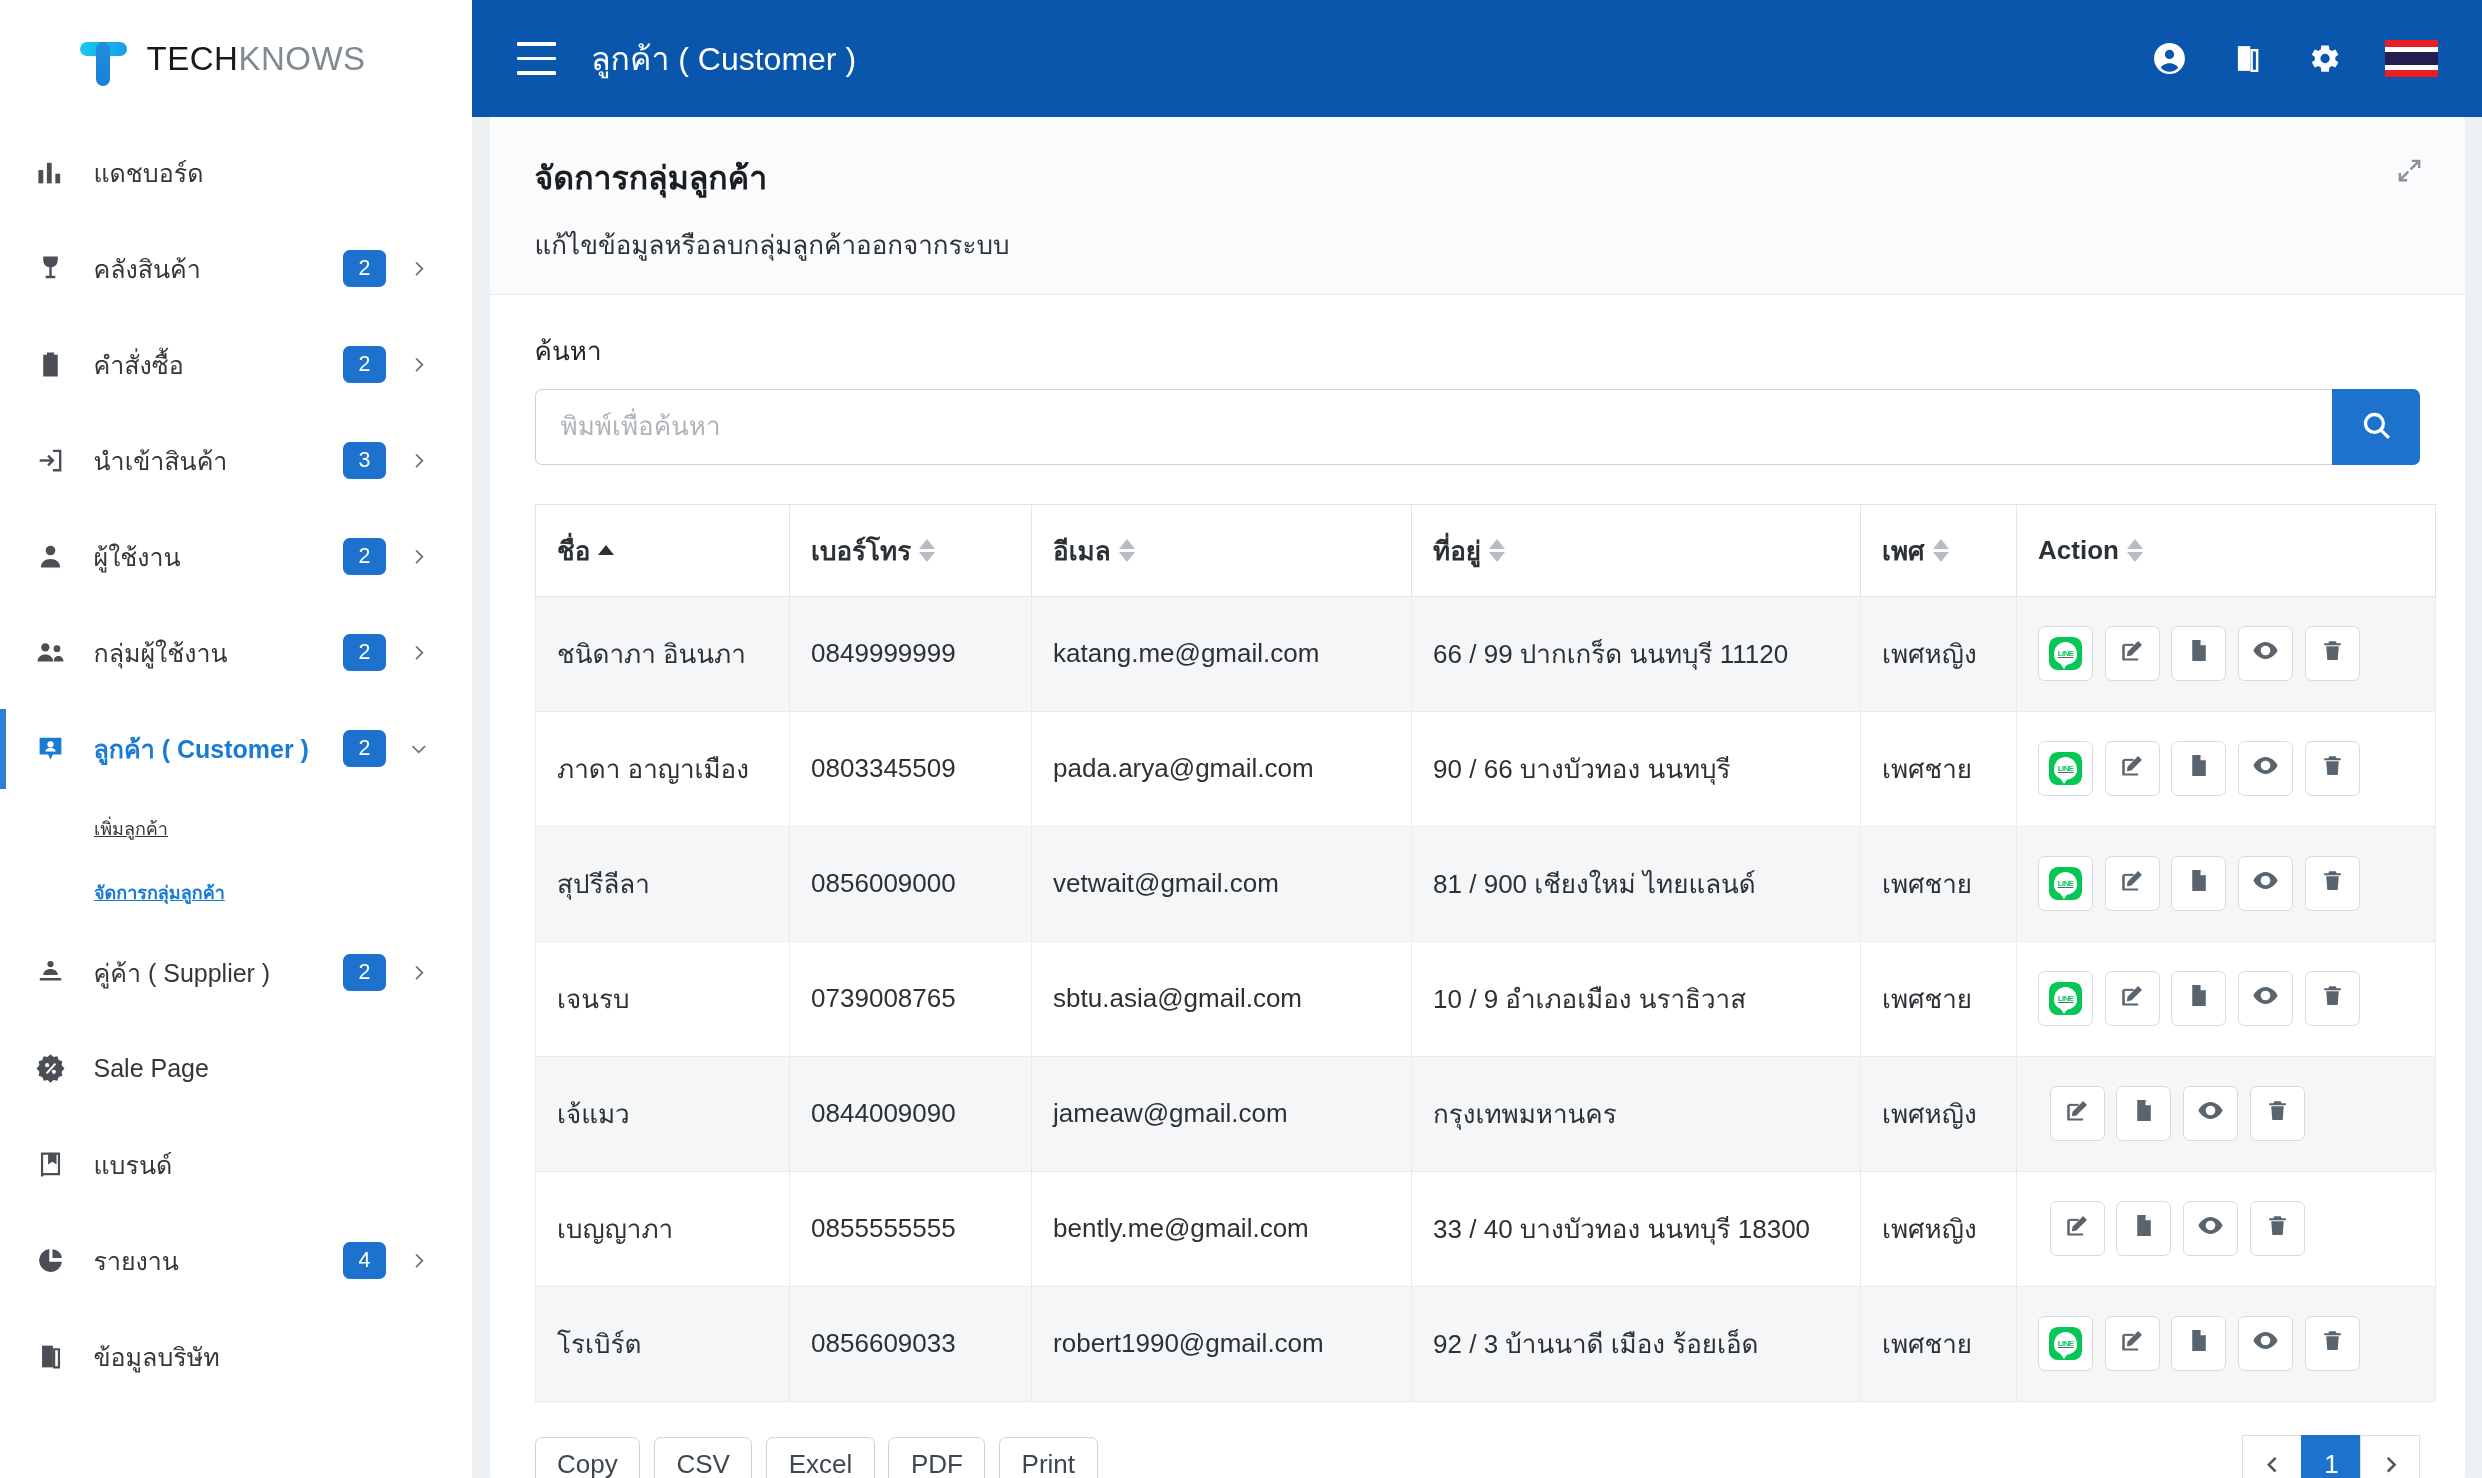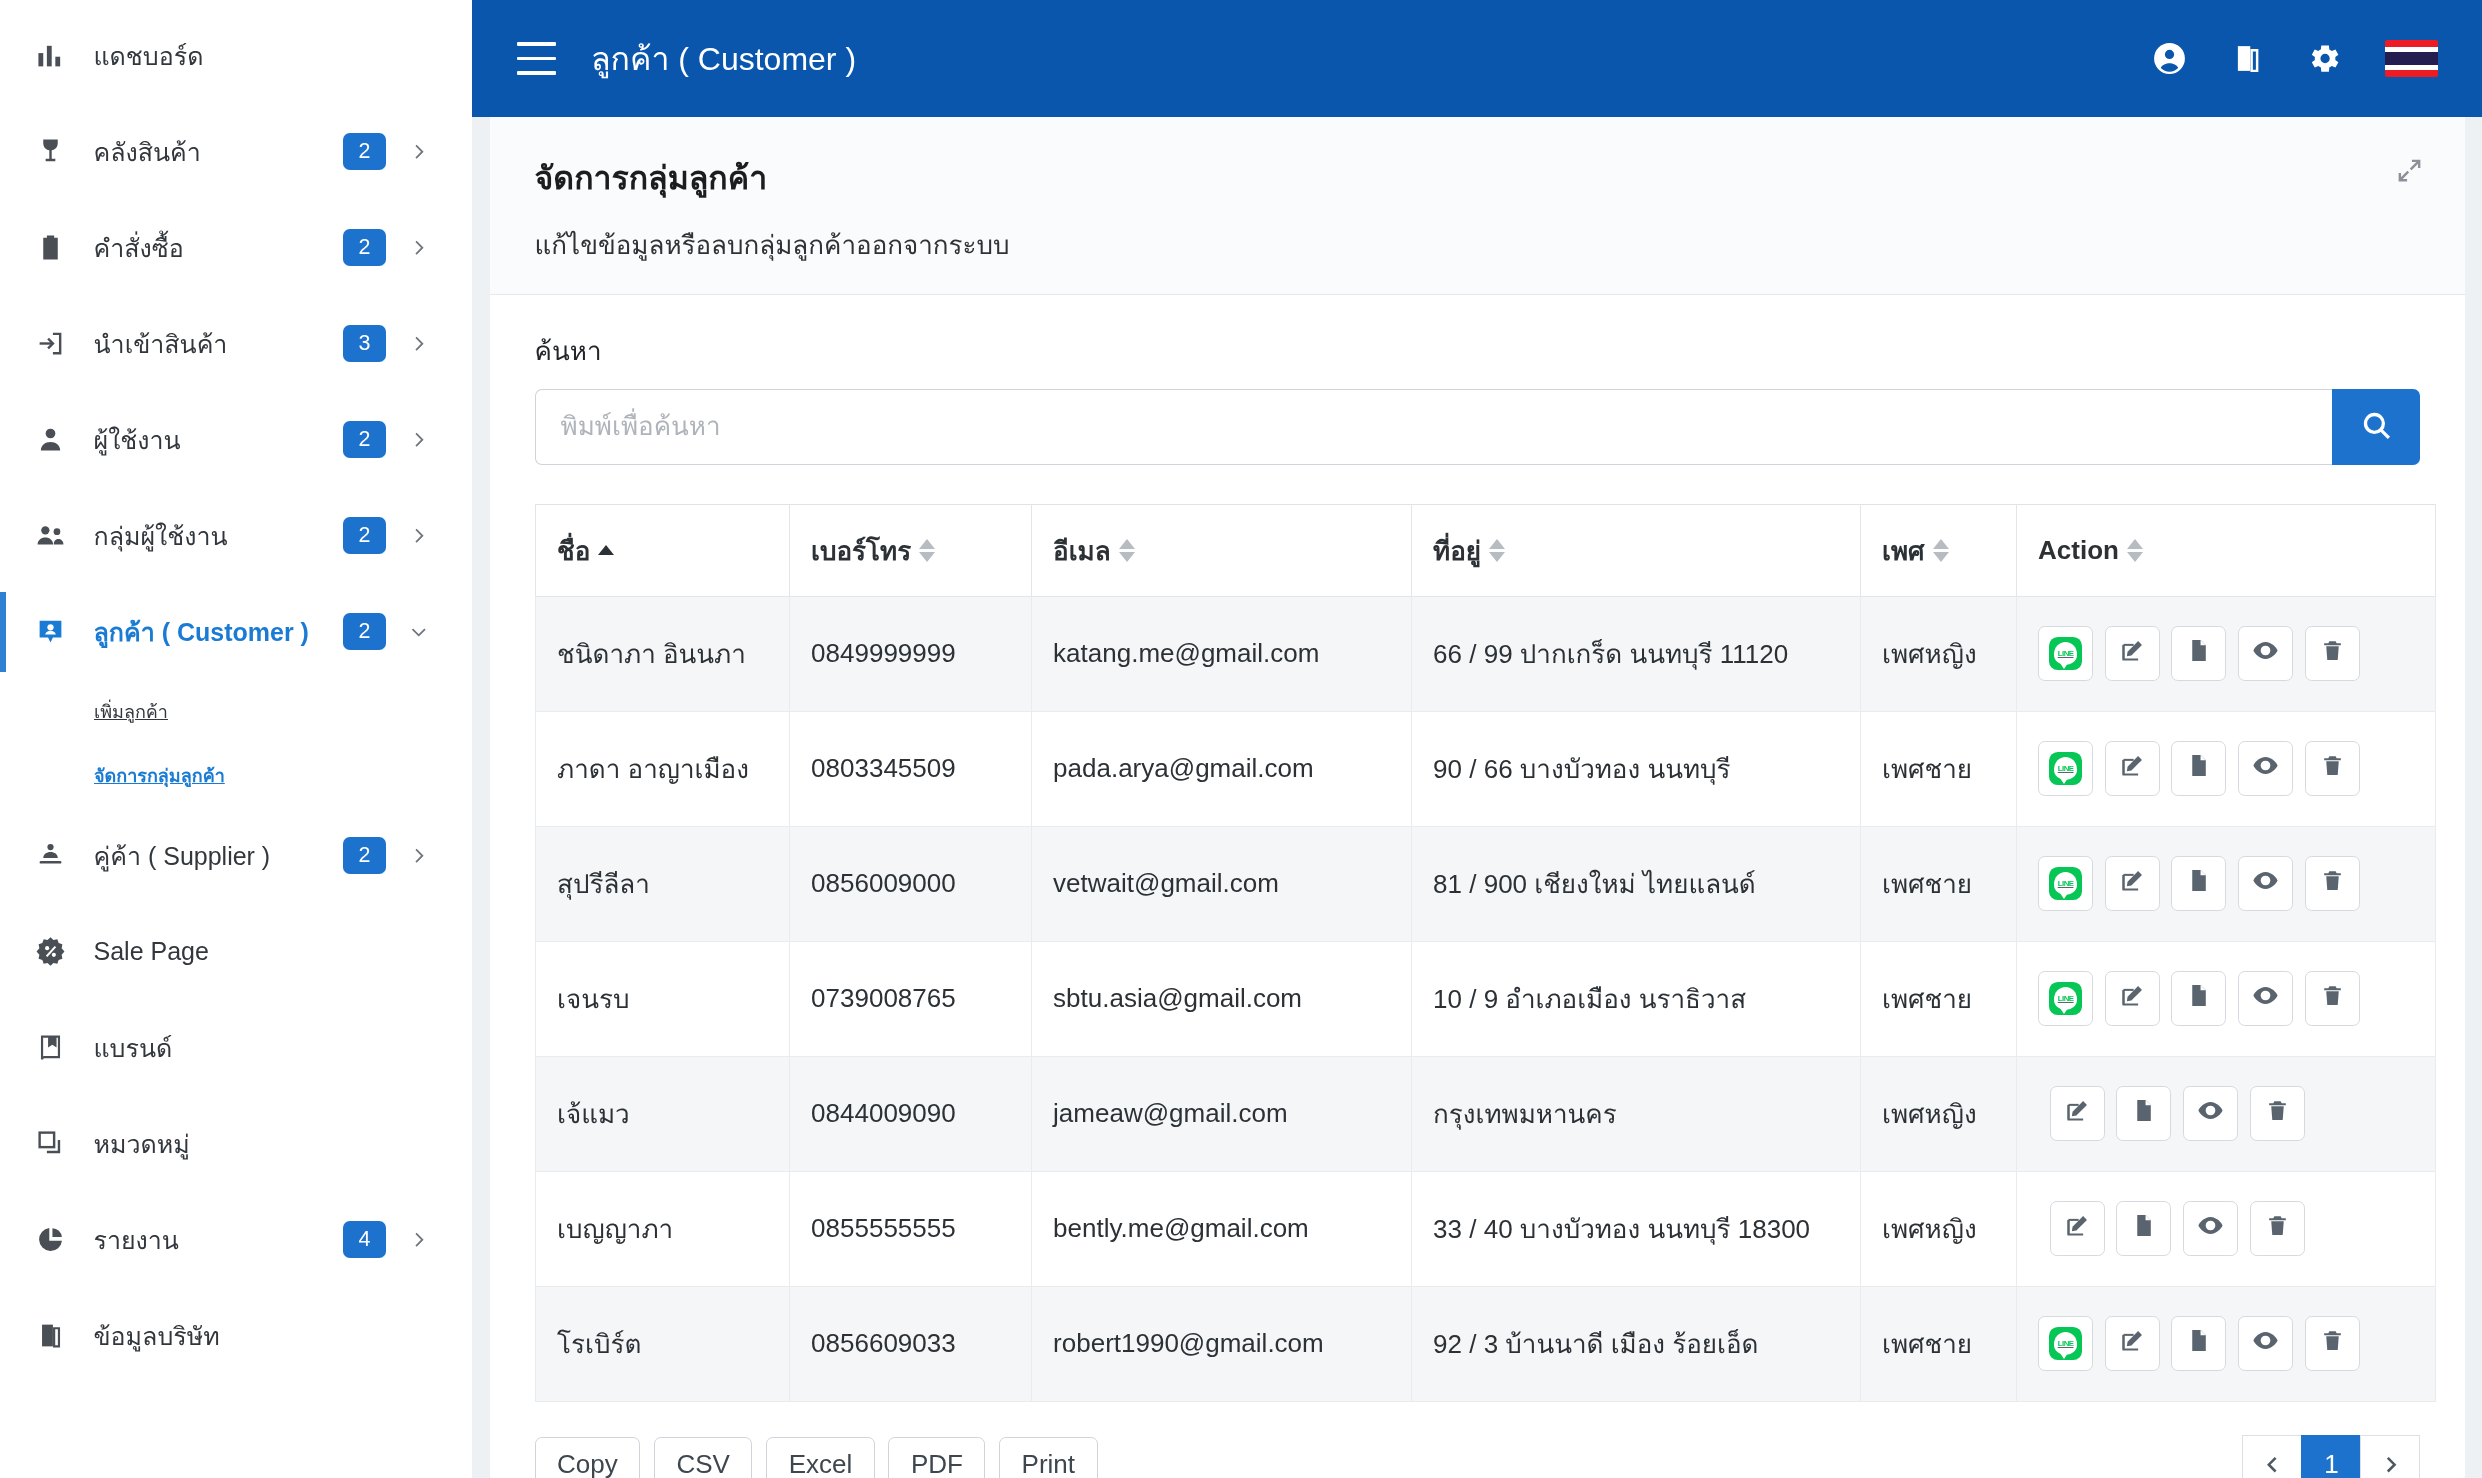--- a/index.html
+++ b/index.html
@@ -192,20 +192,29 @@
     color:#4f585f; font-size: 26px; margin-left: -1px;
   }
   .pg.active { background:#1d72ce; border-color:#1d72ce; color:#fff; }
 </style>
 </head>
 <body>
 
 <div id="app">
 
   <aside class="sidebar">
+    <div class="brand">
+      <div class="brand-logo">
+        <div class="bar-h"></div>
+          <div class="bar-v"></div>
+      </div>
+      <div class="brand-text">
+        <span class="t1">TECH</span><span class="t2">KNOWS</span>
+      </div>
+    </div>
 
     <nav class="nav">
 
       <div class="nav-item">
         <span class="ico">
           <svg width="29" height="29" viewBox="0 0 24 24" fill="currentColor">
               <rect x="2" y="10" width="4" height="11"></rect>
               <rect x="9" y="4" width="4" height="17"></rect>
               <rect x="16" y="13" width="4" height="8"></rect>
             </svg>
@@ -350,29 +359,20 @@
       <div class="nav-item">
         <span class="ico">
           <svg width="29" height="29" viewBox="0 0 24 24" fill="currentColor">
               <path d="M5 3h14v17H7a2 2 0 00-2 2V3z" fill="none" stroke="currentColor" stroke-width="1.8"></path>
               <path d="M10 3h7v9l-3.5-2.2L10 12V3z"></path>
             </svg>
         </span>
         <span class="lbl">แบรนด์</span>
       </div>
 
-      <div class="nav-item">
-        <span class="ico">
-          <svg width="29" height="29" viewBox="0 0 24 24" fill="none" stroke="currentColor" stroke-width="2">
-              <rect x="3" y="3" width="12" height="12"></rect>
-              <path d="M19 9v10H9"></path>
-            </svg>
-        </span>
-        <span class="lbl">หมวดหมู่</span>
-      </div>
 
       <div class="nav-item">
         <span class="ico">
           <svg width="29" height="29" viewBox="0 0 24 24" fill="currentColor">
               <path d="M11 2.5A9.5 9.5 0 1021.5 13H11V2.5z"></path>
               <path d="M13.6 2.6V10h7.8a8.1 8.1 0 00-7.8-7.4z"></path>
             </svg>
         </span>
         <span class="lbl">รายงาน</span>
         <span class="badge">4</span>

